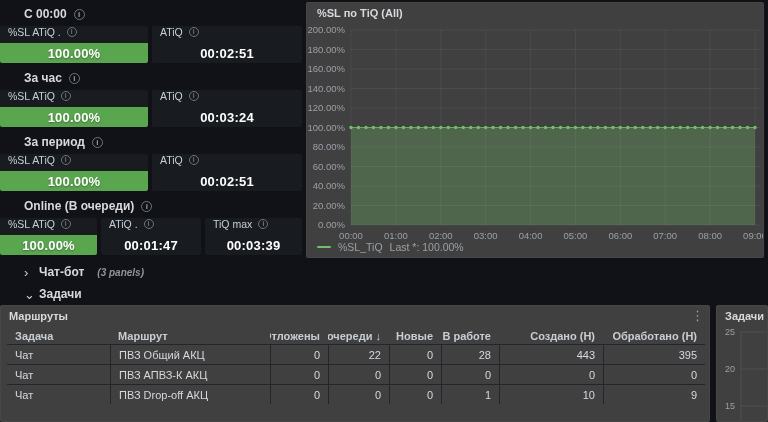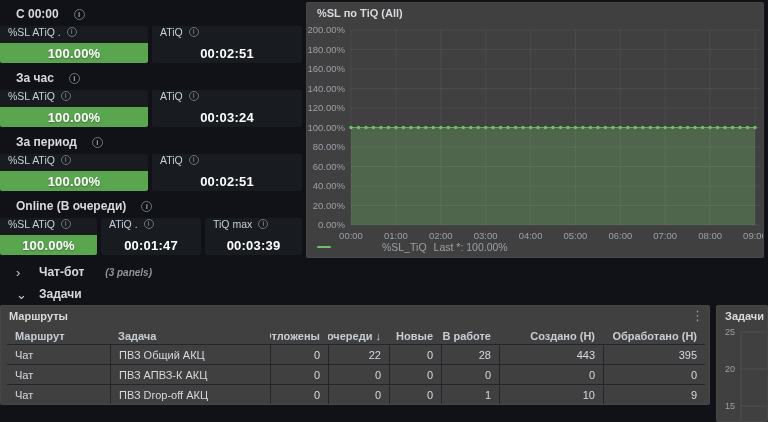--- a/index.html
+++ b/index.html
@@ -1,21 +1,21 @@
 <!DOCTYPE html>
 <html><head>
 <meta charset="utf-8">
 <style>
   * { box-sizing: border-box; margin: 0; padding: 0; }
   html,body { background:#0e0f13; }
   body { font-family:"Liberation Sans", sans-serif; }
   .page { position:relative; width:768px; height:422px; overflow:hidden; background:#111217; color:#d8d9da; }
 
   
-  .row-head { position:absolute; left:16px; height:18px; display:flex; align-items:center; gap:15px;
+  .row-head { position:absolute; left:24px; height:18px; display:flex; align-items:center; gap:7px;
               font-size:12px; font-weight:700; color:#d8d9da; cursor:pointer; white-space:nowrap; }
   .chev { font-size:13px; font-weight:400; color:#c7d0d9; width:8px; display:inline-block; }
   .panels-count { font-style:italic; font-size:10px; color:#8e949e; font-weight:700; margin-left:6px; }
 
   .info-icon { width:11px; height:11px; border:1px solid #6e747c; border-radius:50%;
                font-size:8px; line-height:9px; text-align:center; color:#9aa0a6; display:inline-block;
                flex:0 0 auto; cursor:pointer; }
 
   
   .panel { position:absolute; background:#404040; border:1px solid rgba(255,255,255,0.03); border-radius:2px; overflow:hidden; }
@@ -28,21 +28,21 @@
              font-size:10.5px; color:#c7d0d9; white-space:nowrap; }
   .stat-hd .info-icon { width:10px; height:10px; font-size:7px; line-height:8px; }
   .stat-val { position:absolute; top:17px; left:0; right:0; bottom:0; display:flex; align-items:center;
               justify-content:center; font-size:13px; font-weight:700; color:#fff; letter-spacing:.2px; }
   .stat.green .stat-val { background:#5aa64f; text-shadow:0 1px 2px rgba(0,0,0,.35); }
 
   svg { font-family:"Liberation Sans", sans-serif; display:block; }
   .legend { position:absolute; left:10px; bottom:4px; display:flex; align-items:center; gap:7px;
             font-size:10.5px; color:#9aa0a6; cursor:pointer; }
   .legend-swatch { width:14px; height:2.5px; background:#73bf69; border-radius:1px; }
-  .legend-name { color:#9aa0a6;margin-left:44px; }
+  .legend-name { color:#9aa0a6; }
   .legend-last { color:#9aa0a6; }
 
   
   .tbl { position:absolute; left:6px; right:4px; top:21px; font-size:11px; }
   .tr { display:grid; grid-template-columns:103px 160px 58px 61px 52px 58px 104px 1fr; align-items:center; }
   .tr.head { height:17px; color:#c8cdd4; font-weight:700; }
   .tr.data { height:20px; border-top:1px solid #22262c; color:#d5d8dd; }
   .cell { padding:0 8px; height:100%; display:flex; align-items:center; overflow:hidden; white-space:nowrap; }
   .tr.data .cell + .cell { border-left:1px solid #22262c; }
   .cell.num { justify-content:flex-end; }
@@ -250,27 +250,27 @@
     <span class="chev">›</span>
     <span>Чат-бот</span>
     <span class="panels-count">(3 panels)</span>
   </div>
 
   <div class="row-head" style="top:285px">
     <span class="chev">⌄</span>
     <span>Задачи</span>
   </div>
 
-  <div class="panel" style="left:0;top:305px;width:710px;height:100px">
+  <div class="panel" style="left:0;top:305px;width:710px;height:117px">
     <div class="panel-title" style="left:8px">Маршруты</div>
     <span class="kebab">⋮</span>
     <div class="tbl">
       <div class="tr head">
+        <div class="cell">Задача</div>
         <div class="cell">Маршрут</div>
-        <div class="cell">Задача</div>
         <div class="cell num">Отложены</div>
         <div class="cell num">В очереди ↓</div>
         <div class="cell num">Новые</div>
         <div class="cell num">В работе</div>
         <div class="cell num">Создано (Н)</div>
         <div class="cell num">Обработано (Н)</div>
       </div>
       <div class="tr data">
         <div class="cell">Чат</div>
         <div class="cell">ПВЗ Общий АКЦ</div>

